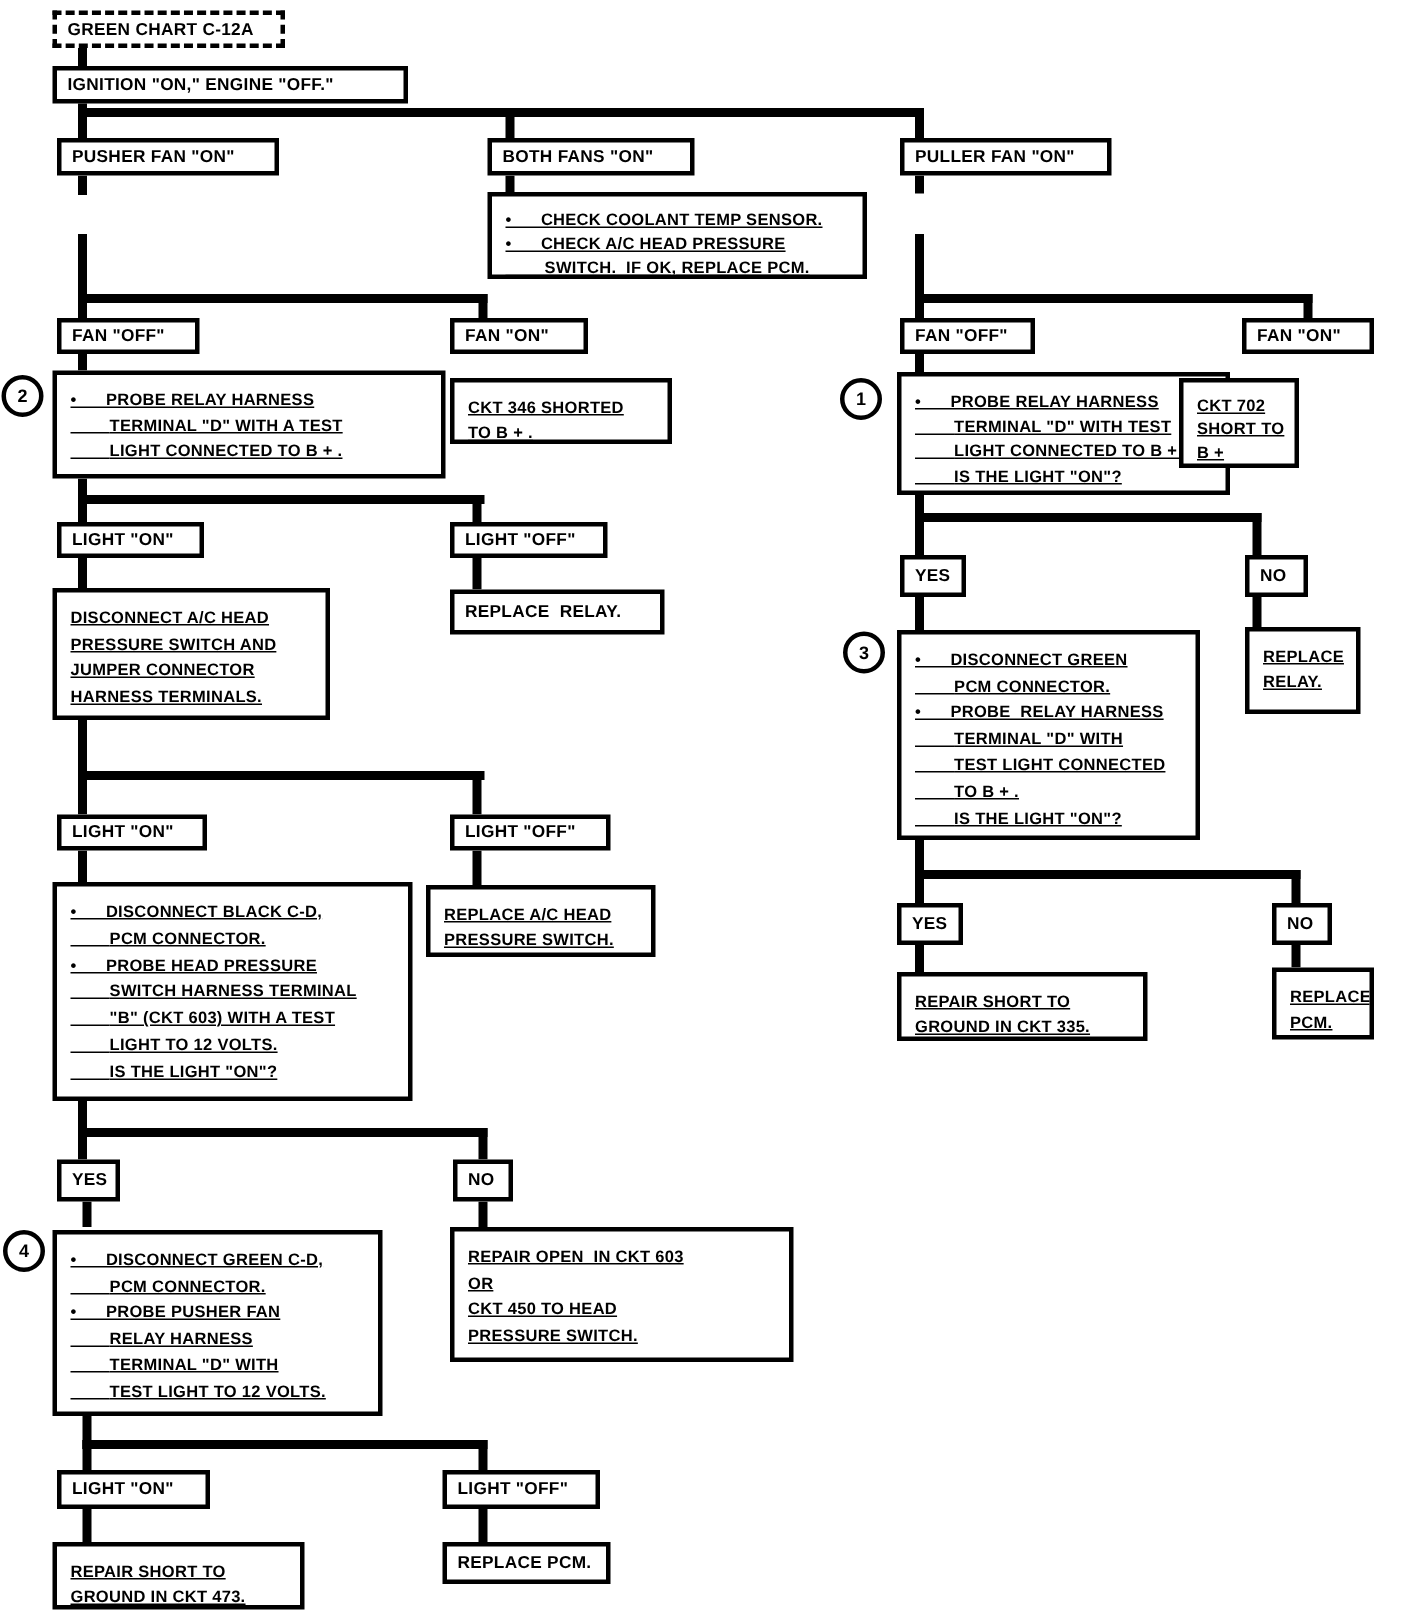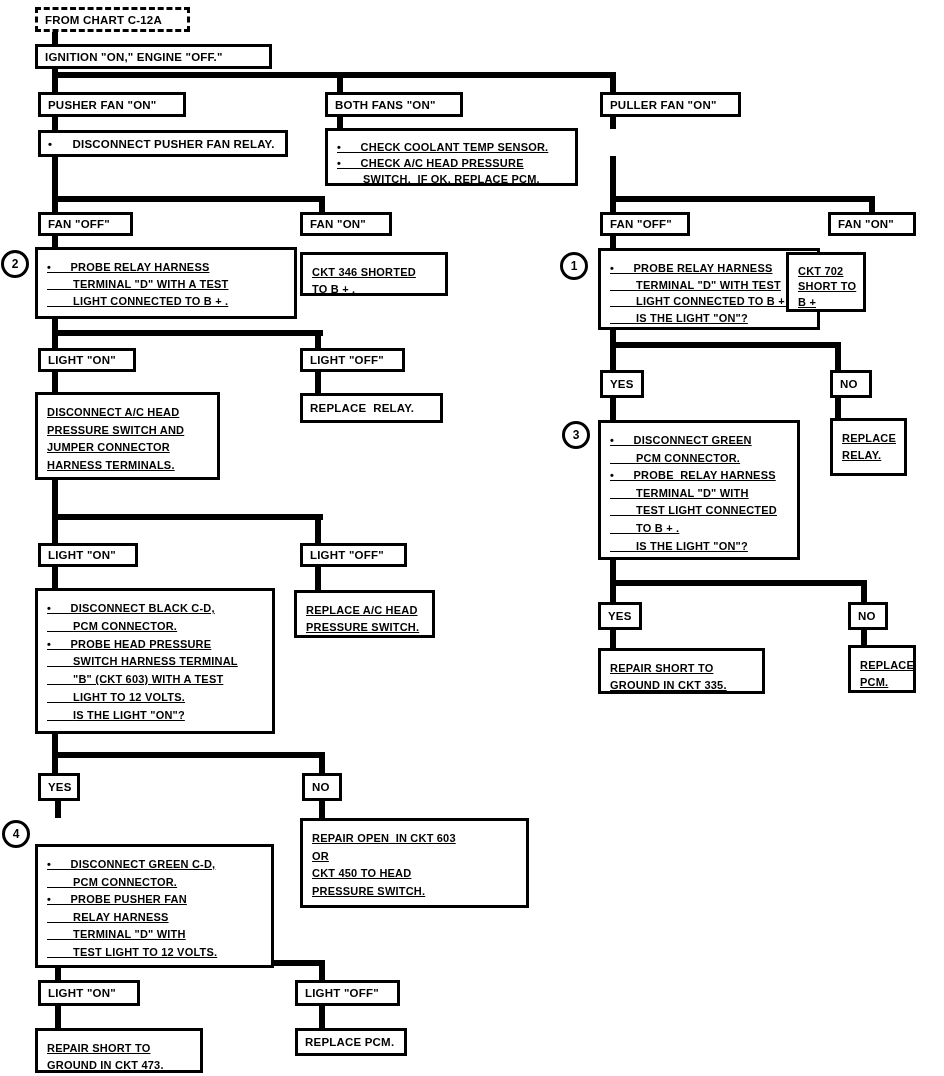--- a/index.html
+++ b/index.html
@@ -74,28 +74,27 @@
   <div class="wire" style="left:55px;top:960px;width:6px;height:20px"></div>
   <div class="wire" style="left:319px;top:960px;width:6px;height:20px"></div>
   <div class="wire" style="left:55px;top:1006px;width:6px;height:22px"></div>
   <div class="wire" style="left:319px;top:1006px;width:6px;height:22px"></div>
 
   <div class="badge" style="left:1px;top:250px">2</div>
   <div class="badge" style="left:560px;top:252px">1</div>
   <div class="badge" style="left:562px;top:421px">3</div>
   <div class="badge" style="left:2px;top:820px">4</div>
 
-  <div class="box hdr dashed" style="left:35px;top:7px;width:155px;height:25px">FROM CHART C-12A</div>
+  <div class="box hdr dashed" style="left:35px;top:7px;width:155px;height:25px">GREEN CHART C-12A</div>
   <div class="box hdr" style="left:35px;top:44px;width:237px;height:25px">IGNITION "ON," ENGINE "OFF."</div>
 
   <div class="box hdr" style="left:38px;top:92px;width:148px;height:25px">PUSHER FAN "ON"</div>
   <div class="box hdr" style="left:325px;top:92px;width:138px;height:25px">BOTH FANS "ON"</div>
   <div class="box hdr" style="left:600px;top:92px;width:141px;height:25px">PULLER FAN "ON"</div>
 
-  <div class="box hdr" style="left:38px;top:130px;width:250px;height:27px">•      DISCONNECT PUSHER FAN RELAY.</div>
   <div class="box txt" style="left:325px;top:128px;width:253px;height:58px;line-height:1.45">•      CHECK COOLANT TEMP SENSOR.
 •      CHECK A/C HEAD PRESSURE
         SWITCH.  IF OK, REPLACE PCM.</div>
 
   <div class="box hdr" style="left:38px;top:212px;width:95px;height:24px">FAN "OFF"</div>
   <div class="box hdr" style="left:300px;top:212px;width:92px;height:24px">FAN "ON"</div>
   <div class="box hdr" style="left:600px;top:212px;width:90px;height:24px">FAN "OFF"</div>
   <div class="box hdr" style="left:828px;top:212px;width:88px;height:24px">FAN "ON"</div>
 
   <div class="box txt" style="left:35px;top:247px;width:262px;height:72px">•      PROBE RELAY HARNESS
@@ -133,33 +132,33 @@
 
   <div class="box hdr" style="left:38px;top:543px;width:100px;height:24px">LIGHT "ON"</div>
   <div class="box hdr" style="left:300px;top:543px;width:107px;height:24px">LIGHT "OFF"</div>
   <div class="box txt" style="left:35px;top:588px;width:240px;height:146px;line-height:1.62">•      DISCONNECT BLACK C-D,
         PCM CONNECTOR.
 •      PROBE HEAD PRESSURE
         SWITCH HARNESS TERMINAL
         "B" (CKT 603) WITH A TEST
         LIGHT TO 12 VOLTS.
         IS THE LIGHT "ON"?</div>
-  <div class="box txt" style="left:294px;top:590px;width:141px;height:48px;line-height:1.5">REPLACE A/C HEAD
+  <div class="box txt" style="left:284px;top:590px;width:153px;height:48px;line-height:1.5">REPLACE A/C HEAD
 PRESSURE SWITCH.</div>
 
   <div class="box hdr" style="left:598px;top:602px;width:44px;height:28px">YES</div>
   <div class="box hdr" style="left:848px;top:602px;width:40px;height:28px">NO</div>
   <div class="box txt" style="left:598px;top:648px;width:167px;height:46px;line-height:1.5">REPAIR SHORT TO
 GROUND IN CKT 335.</div>
   <div class="box txt" style="left:848px;top:645px;width:68px;height:48px;line-height:1.5">REPLACE
 PCM.</div>
 
   <div class="box hdr" style="left:38px;top:773px;width:42px;height:28px">YES</div>
   <div class="box hdr" style="left:302px;top:773px;width:40px;height:28px">NO</div>
-  <div class="box txt" style="left:35px;top:844px;width:239px;height:124px;line-height:1.6">•      DISCONNECT GREEN C-D,
+  <div class="box txt" style="left:35px;top:820px;width:220px;height:124px;line-height:1.6">•      DISCONNECT GREEN C-D,
         PCM CONNECTOR.
 •      PROBE PUSHER FAN
         RELAY HARNESS
         TERMINAL "D" WITH
         TEST LIGHT TO 12 VOLTS.</div>
   <div class="box txt" style="left:300px;top:818px;width:229px;height:90px;line-height:1.6">REPAIR OPEN  IN CKT 603
 OR
 CKT 450 TO HEAD
 PRESSURE SWITCH.</div>
 

